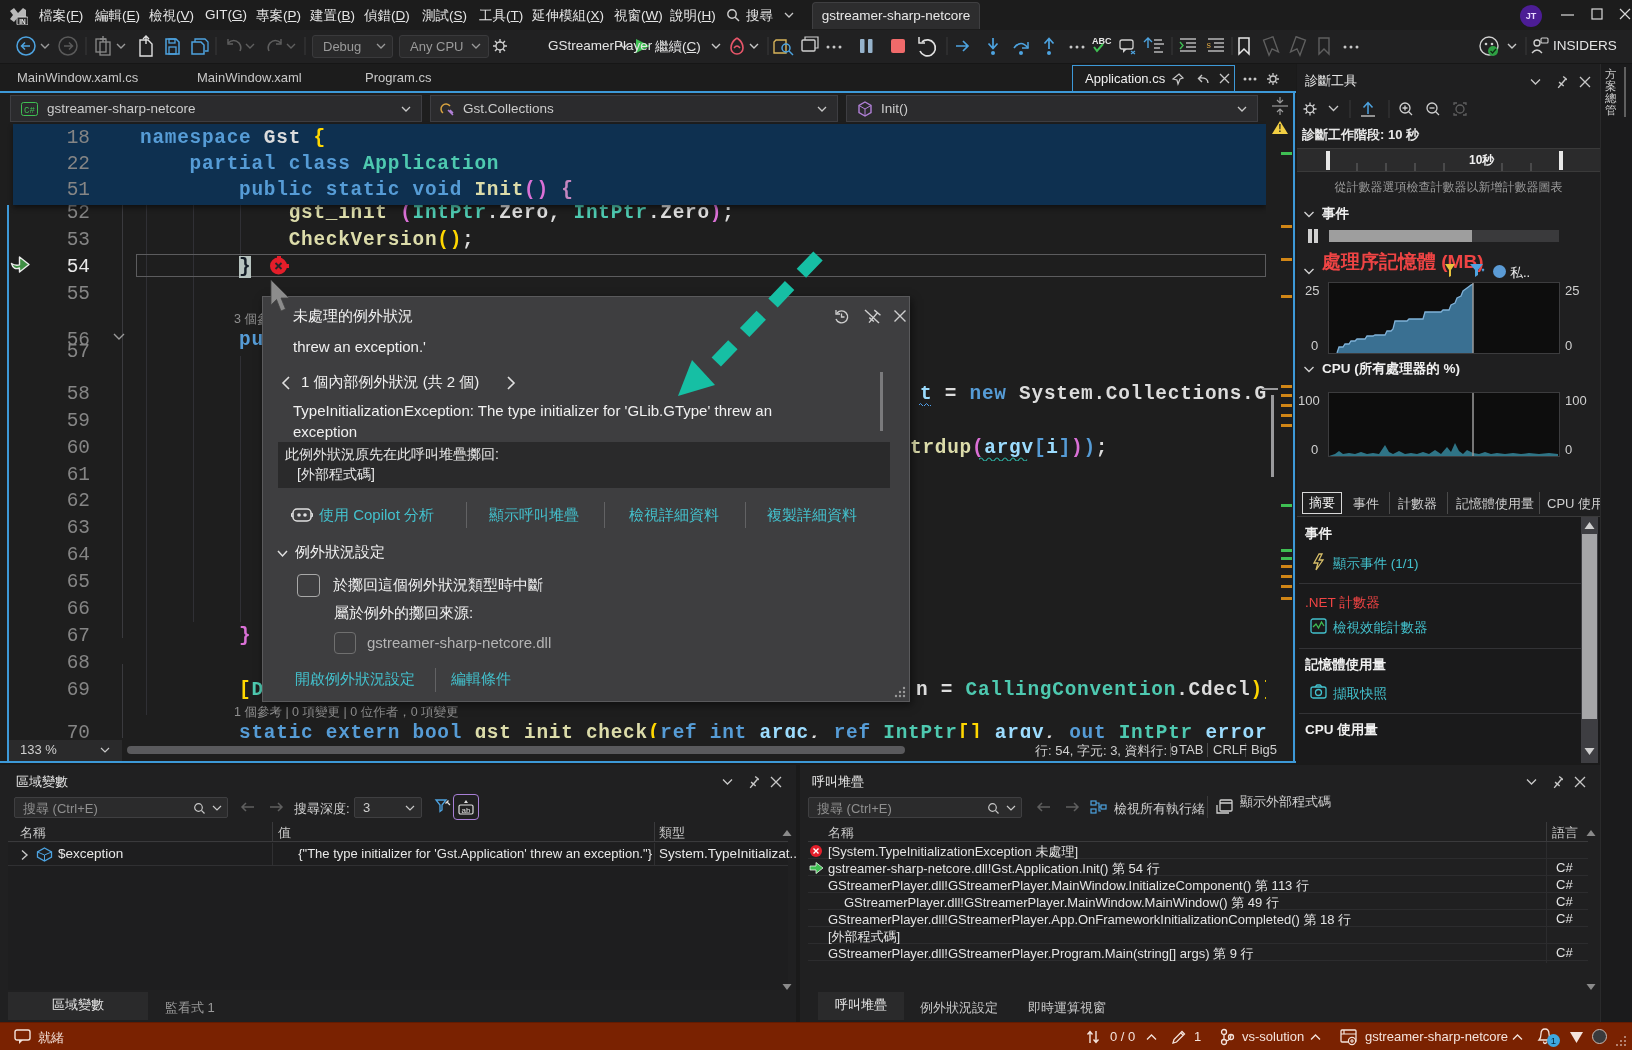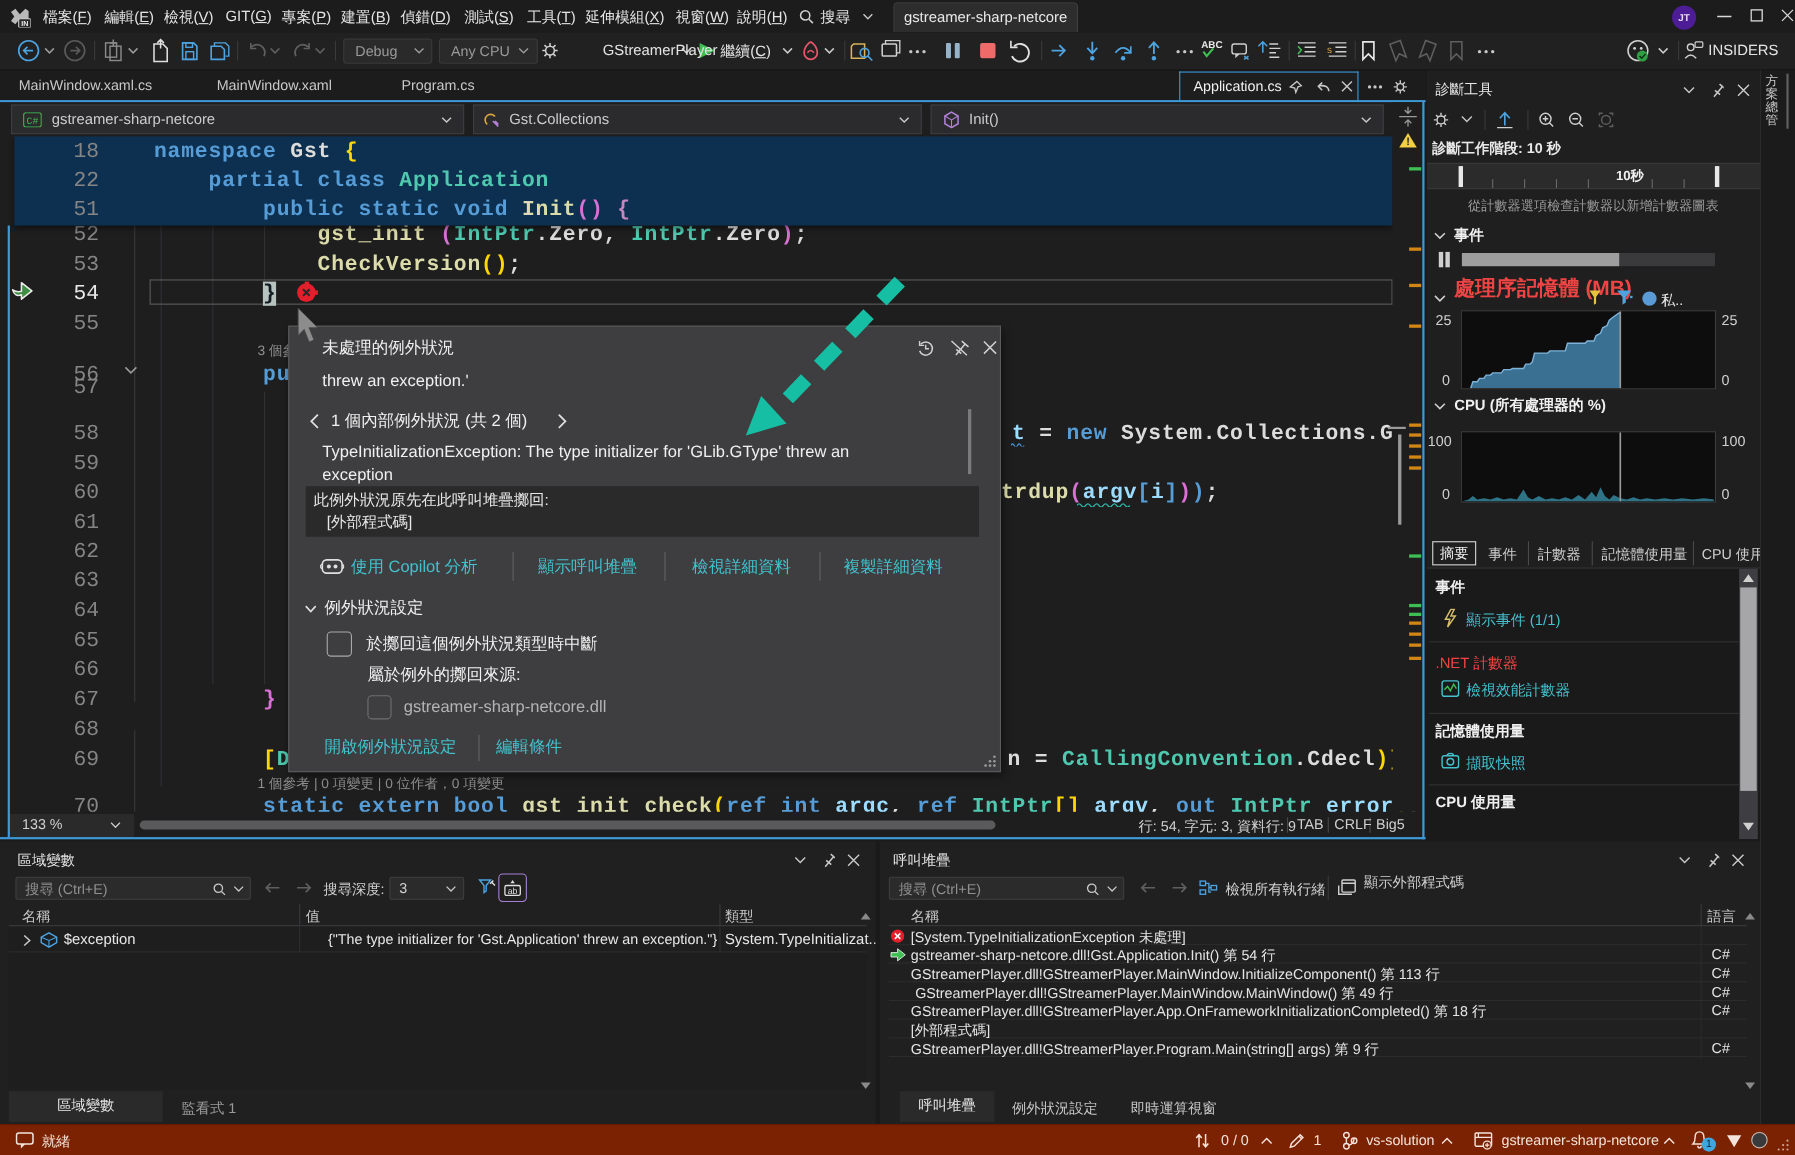--- a/index.html
+++ b/index.html
@@ -791,21 +791,21 @@
             <path d="M1 5 h6 V1.5 L14 7 L7 12.5 V9 H1 Z" fill="#3fbf53" stroke="#e8f5e9" stroke-width="0.8"></path>
           </svg>
         <div class="abs" style="left:20px;top:1px;">gstreamer-sharp-netcore.dll!Gst.Application.Init() 第 54 行</div>
         <div class="abs" style="left:748px;top:1px;">C#</div>
       </div>
       <div class="abs" style="left:0;top:34px;width:780px;height:17px;border-bottom:1px solid #2c2c2e;">
         <div class="abs" style="left:20px;top:1px;">GStreamerPlayer.dll!GStreamerPlayer.MainWindow.InitializeComponent() 第 113 行</div>
         <div class="abs" style="left:748px;top:1px;">C#</div>
       </div>
       <div class="abs" style="left:0;top:51px;width:780px;height:17px;border-bottom:1px solid #2c2c2e;">
-        <div class="abs" style="left:24px;top:1px;">GStreamerPlayer.dll!GStreamerPlayer.MainWindow.MainWindow() 第 49 行</div>
+        <div class="abs" style="left:36px;top:1px;">GStreamerPlayer.dll!GStreamerPlayer.MainWindow.MainWindow() 第 49 行</div>
         <div class="abs" style="left:748px;top:1px;">C#</div>
       </div>
       <div class="abs" style="left:0;top:68px;width:780px;height:17px;border-bottom:1px solid #2c2c2e;">
         <div class="abs" style="left:20px;top:1px;">GStreamerPlayer.dll!GStreamerPlayer.App.OnFrameworkInitializationCompleted() 第 18 行</div>
         <div class="abs" style="left:748px;top:1px;">C#</div>
       </div>
       <div class="abs" style="left:0;top:85px;width:780px;height:17px;border-bottom:1px solid #2c2c2e;">
         <div class="abs" style="left:20px;top:1px;">[外部程式碼]</div>
       </div>
       <div class="abs" style="left:0;top:102px;width:780px;height:17px;border-bottom:1px solid #2c2c2e;">

